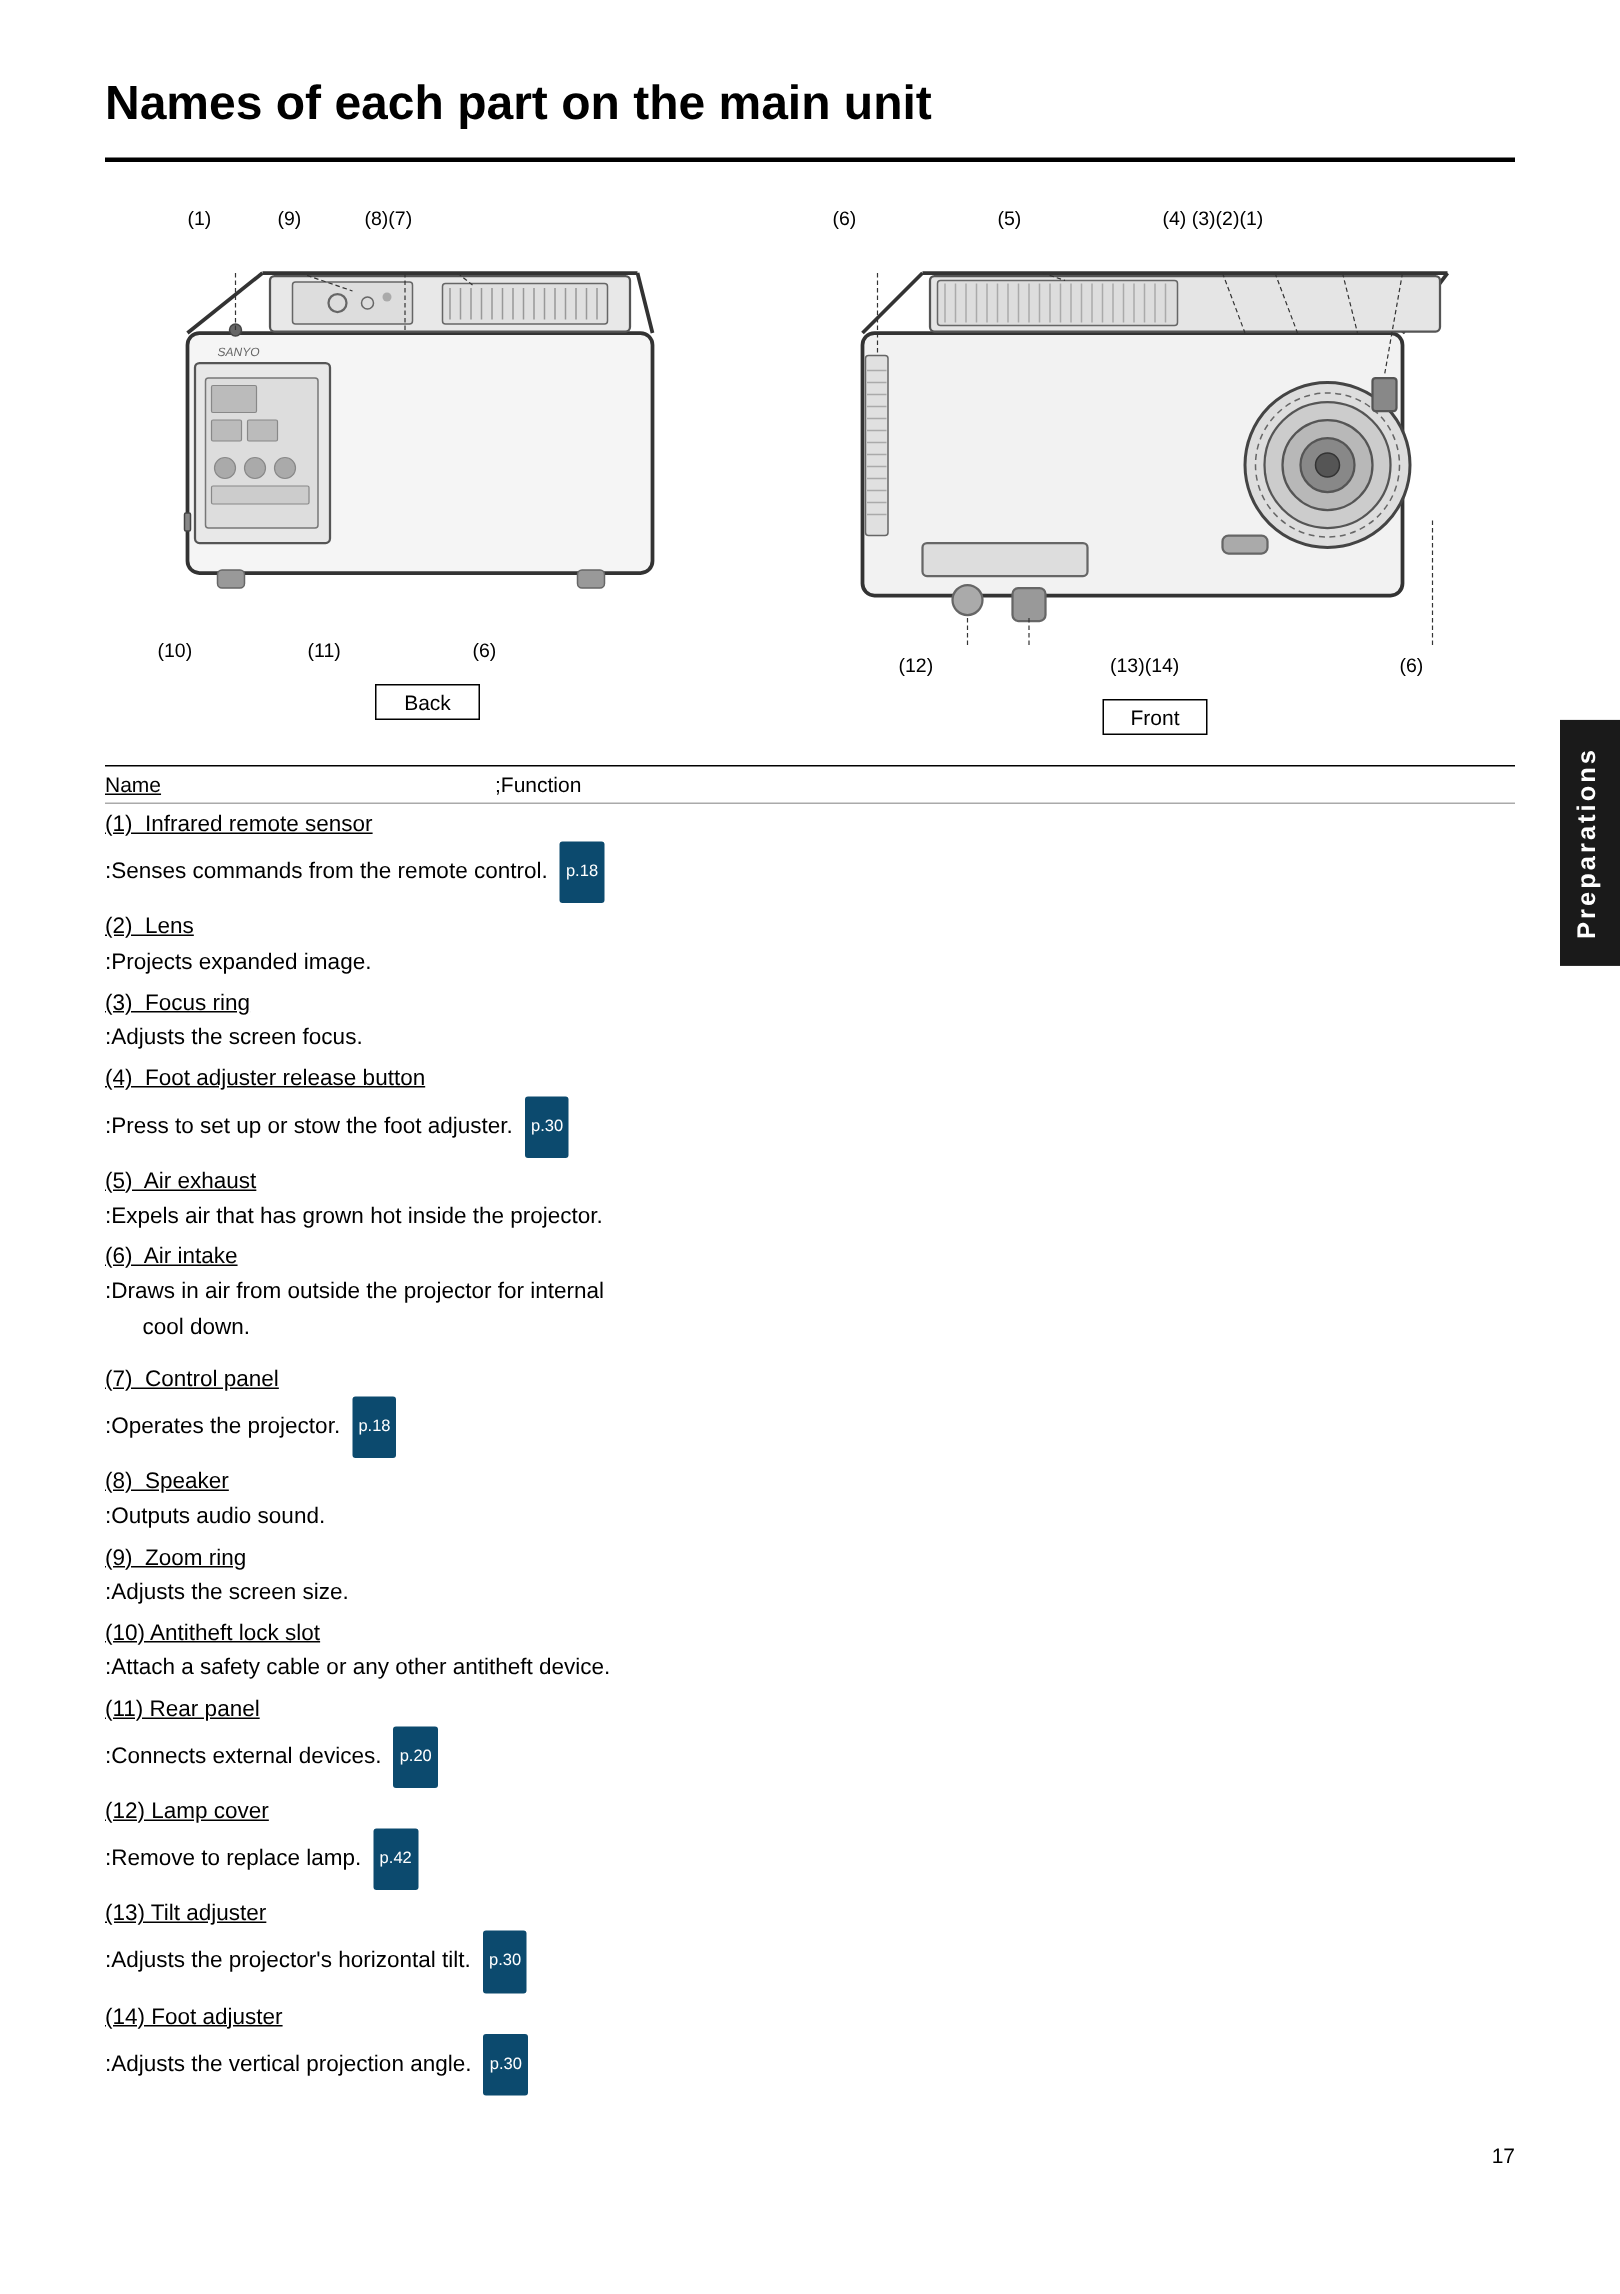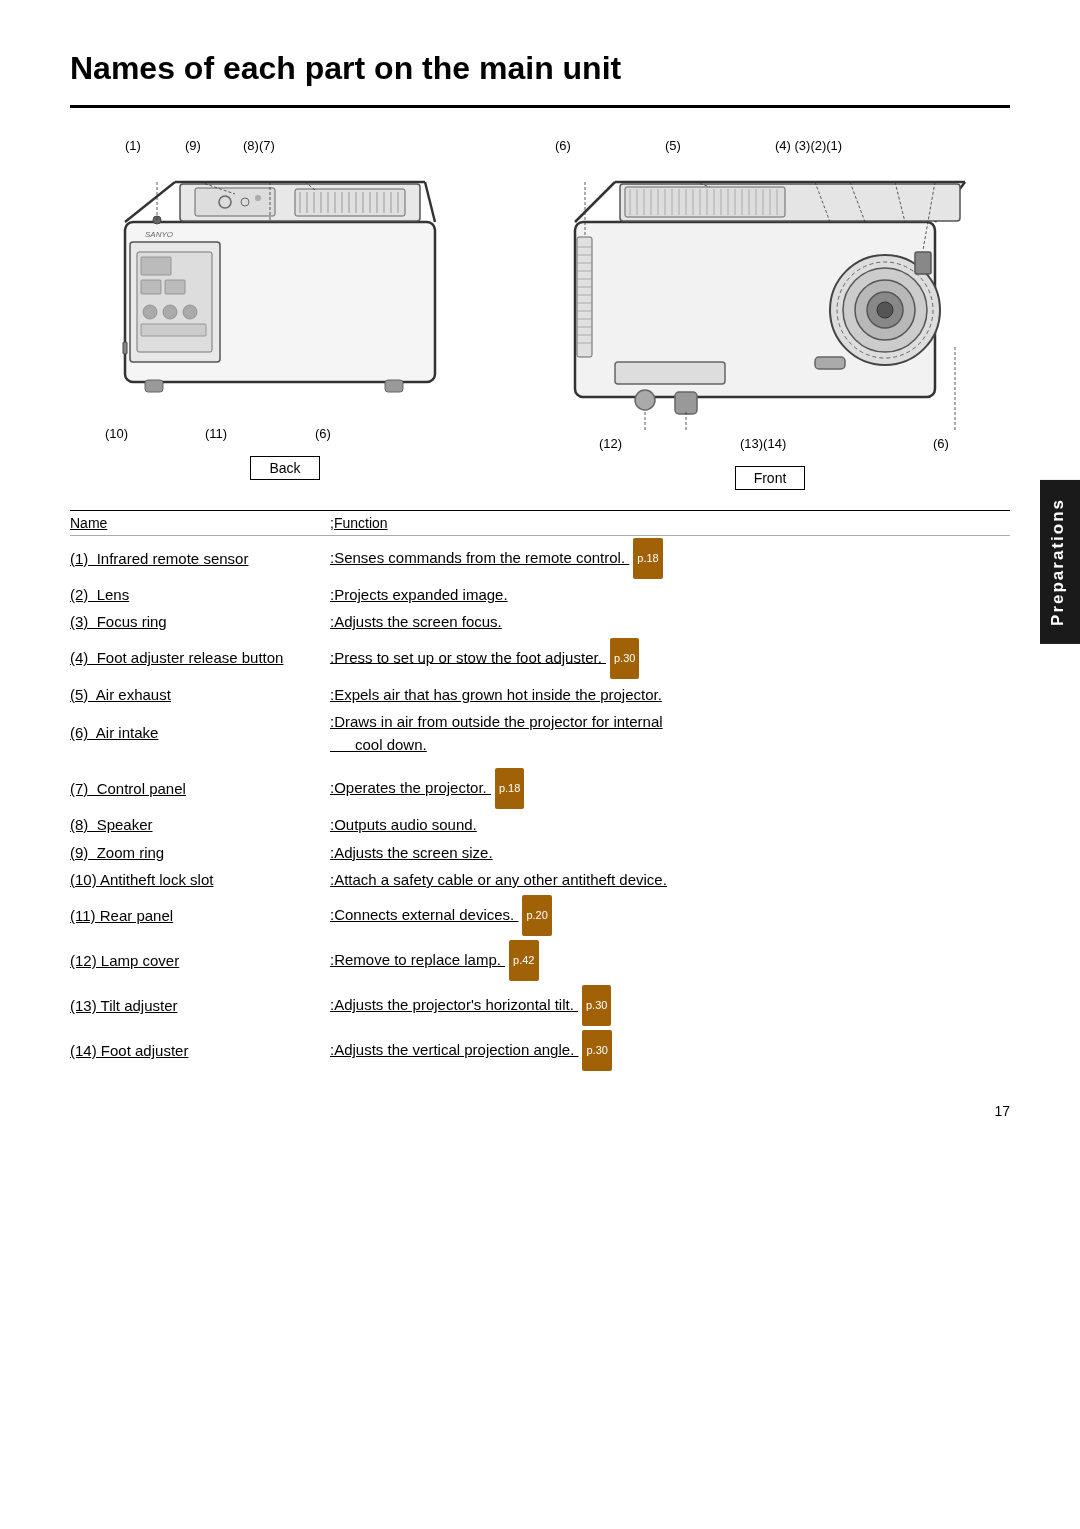--- a/index.html
+++ b/index.html
@@ -65,38 +65,38 @@
       font-size: 14px;
     }
     .col-name {
       width: 260px;
       min-width: 260px;
       padding-left: 0;
       text-decoration: underline;
     }
     .col-function {
       flex: 1;
-      text-decoration: underline;
     }
     .table-row-item {
       display: flex;
       padding: 2px 0;
       font-size: 15px;
-      align-items: center;
+      align-items: flex-start;
       line-height: 1.55;
+      flex-direction: column;
     }
     .table-row-item .col-name {
       font-size: 15px;
     }
     .table-row-item .col-function {
       font-size: 15px;
     }
     .page-ref {
       display: inline-block;
-      background: #a16207;
+      background: #0c4a6e;
       color: #fff;
       font-size: 11px;
       padding: 12px 4px;
       border-radius: 2px;
       margin-left: 4px;
       vertical-align: middle;
     }
     .side-tab {
       position: absolute;
       right: 0;

